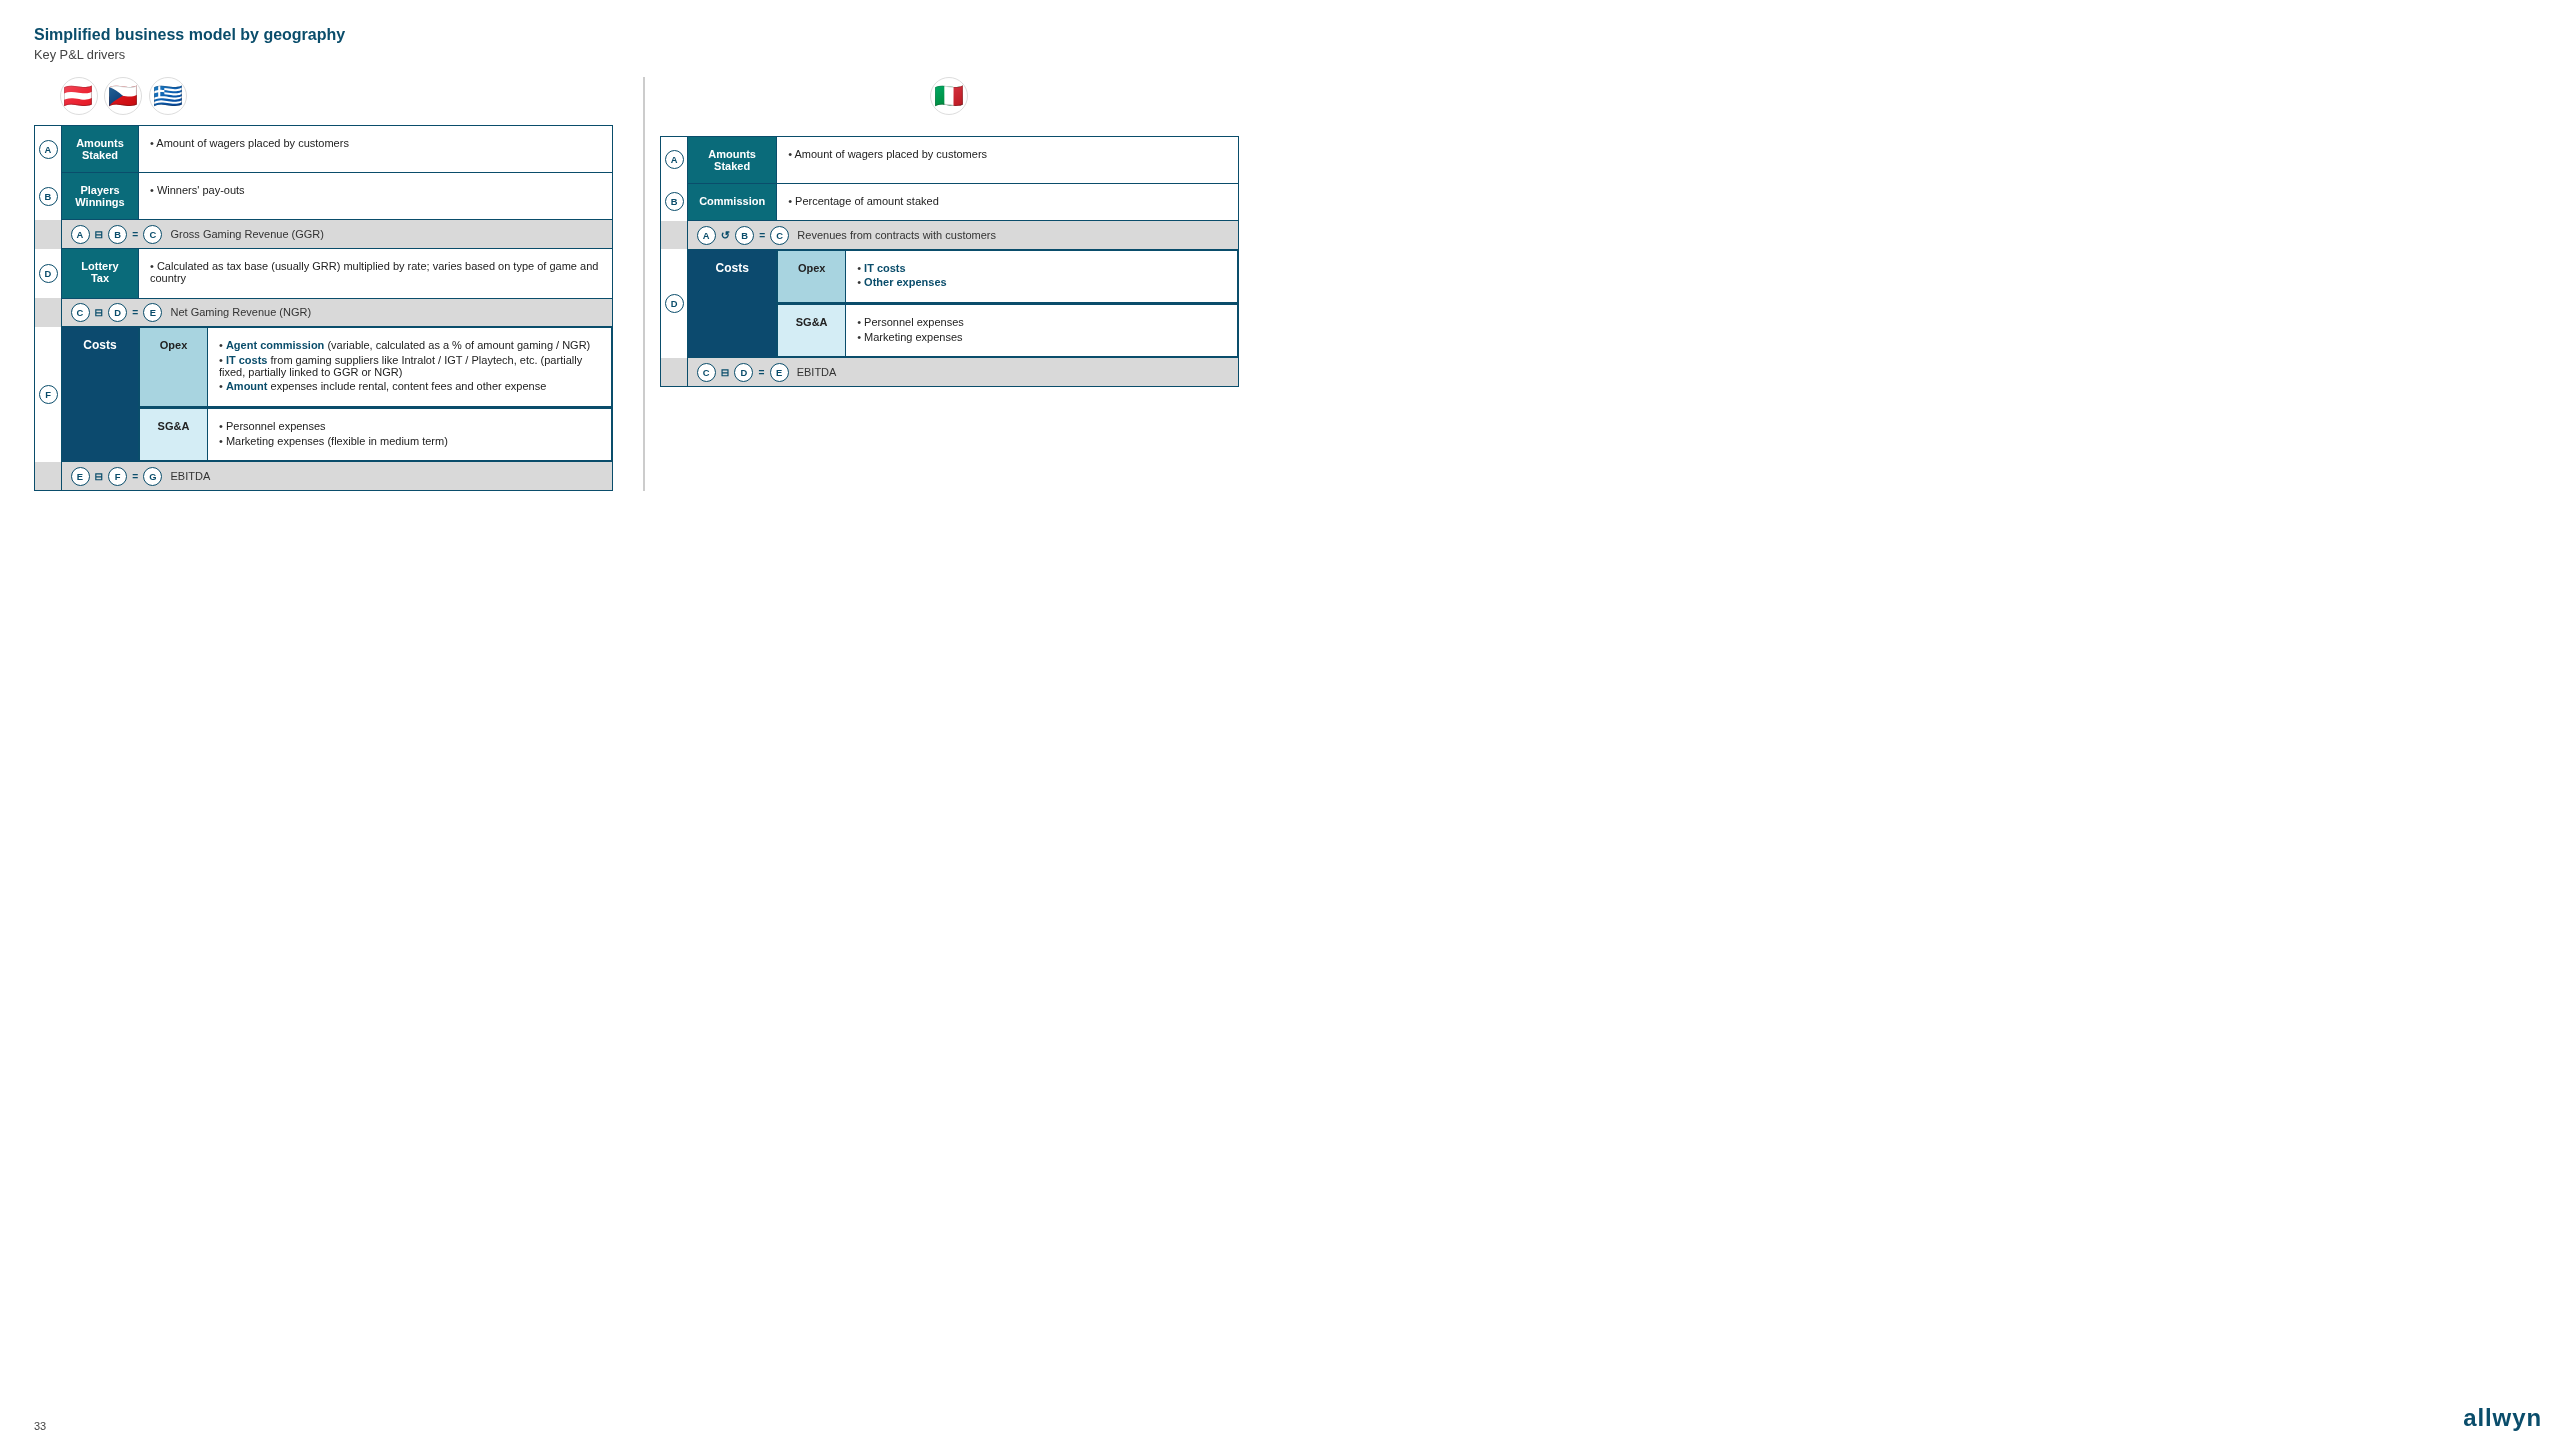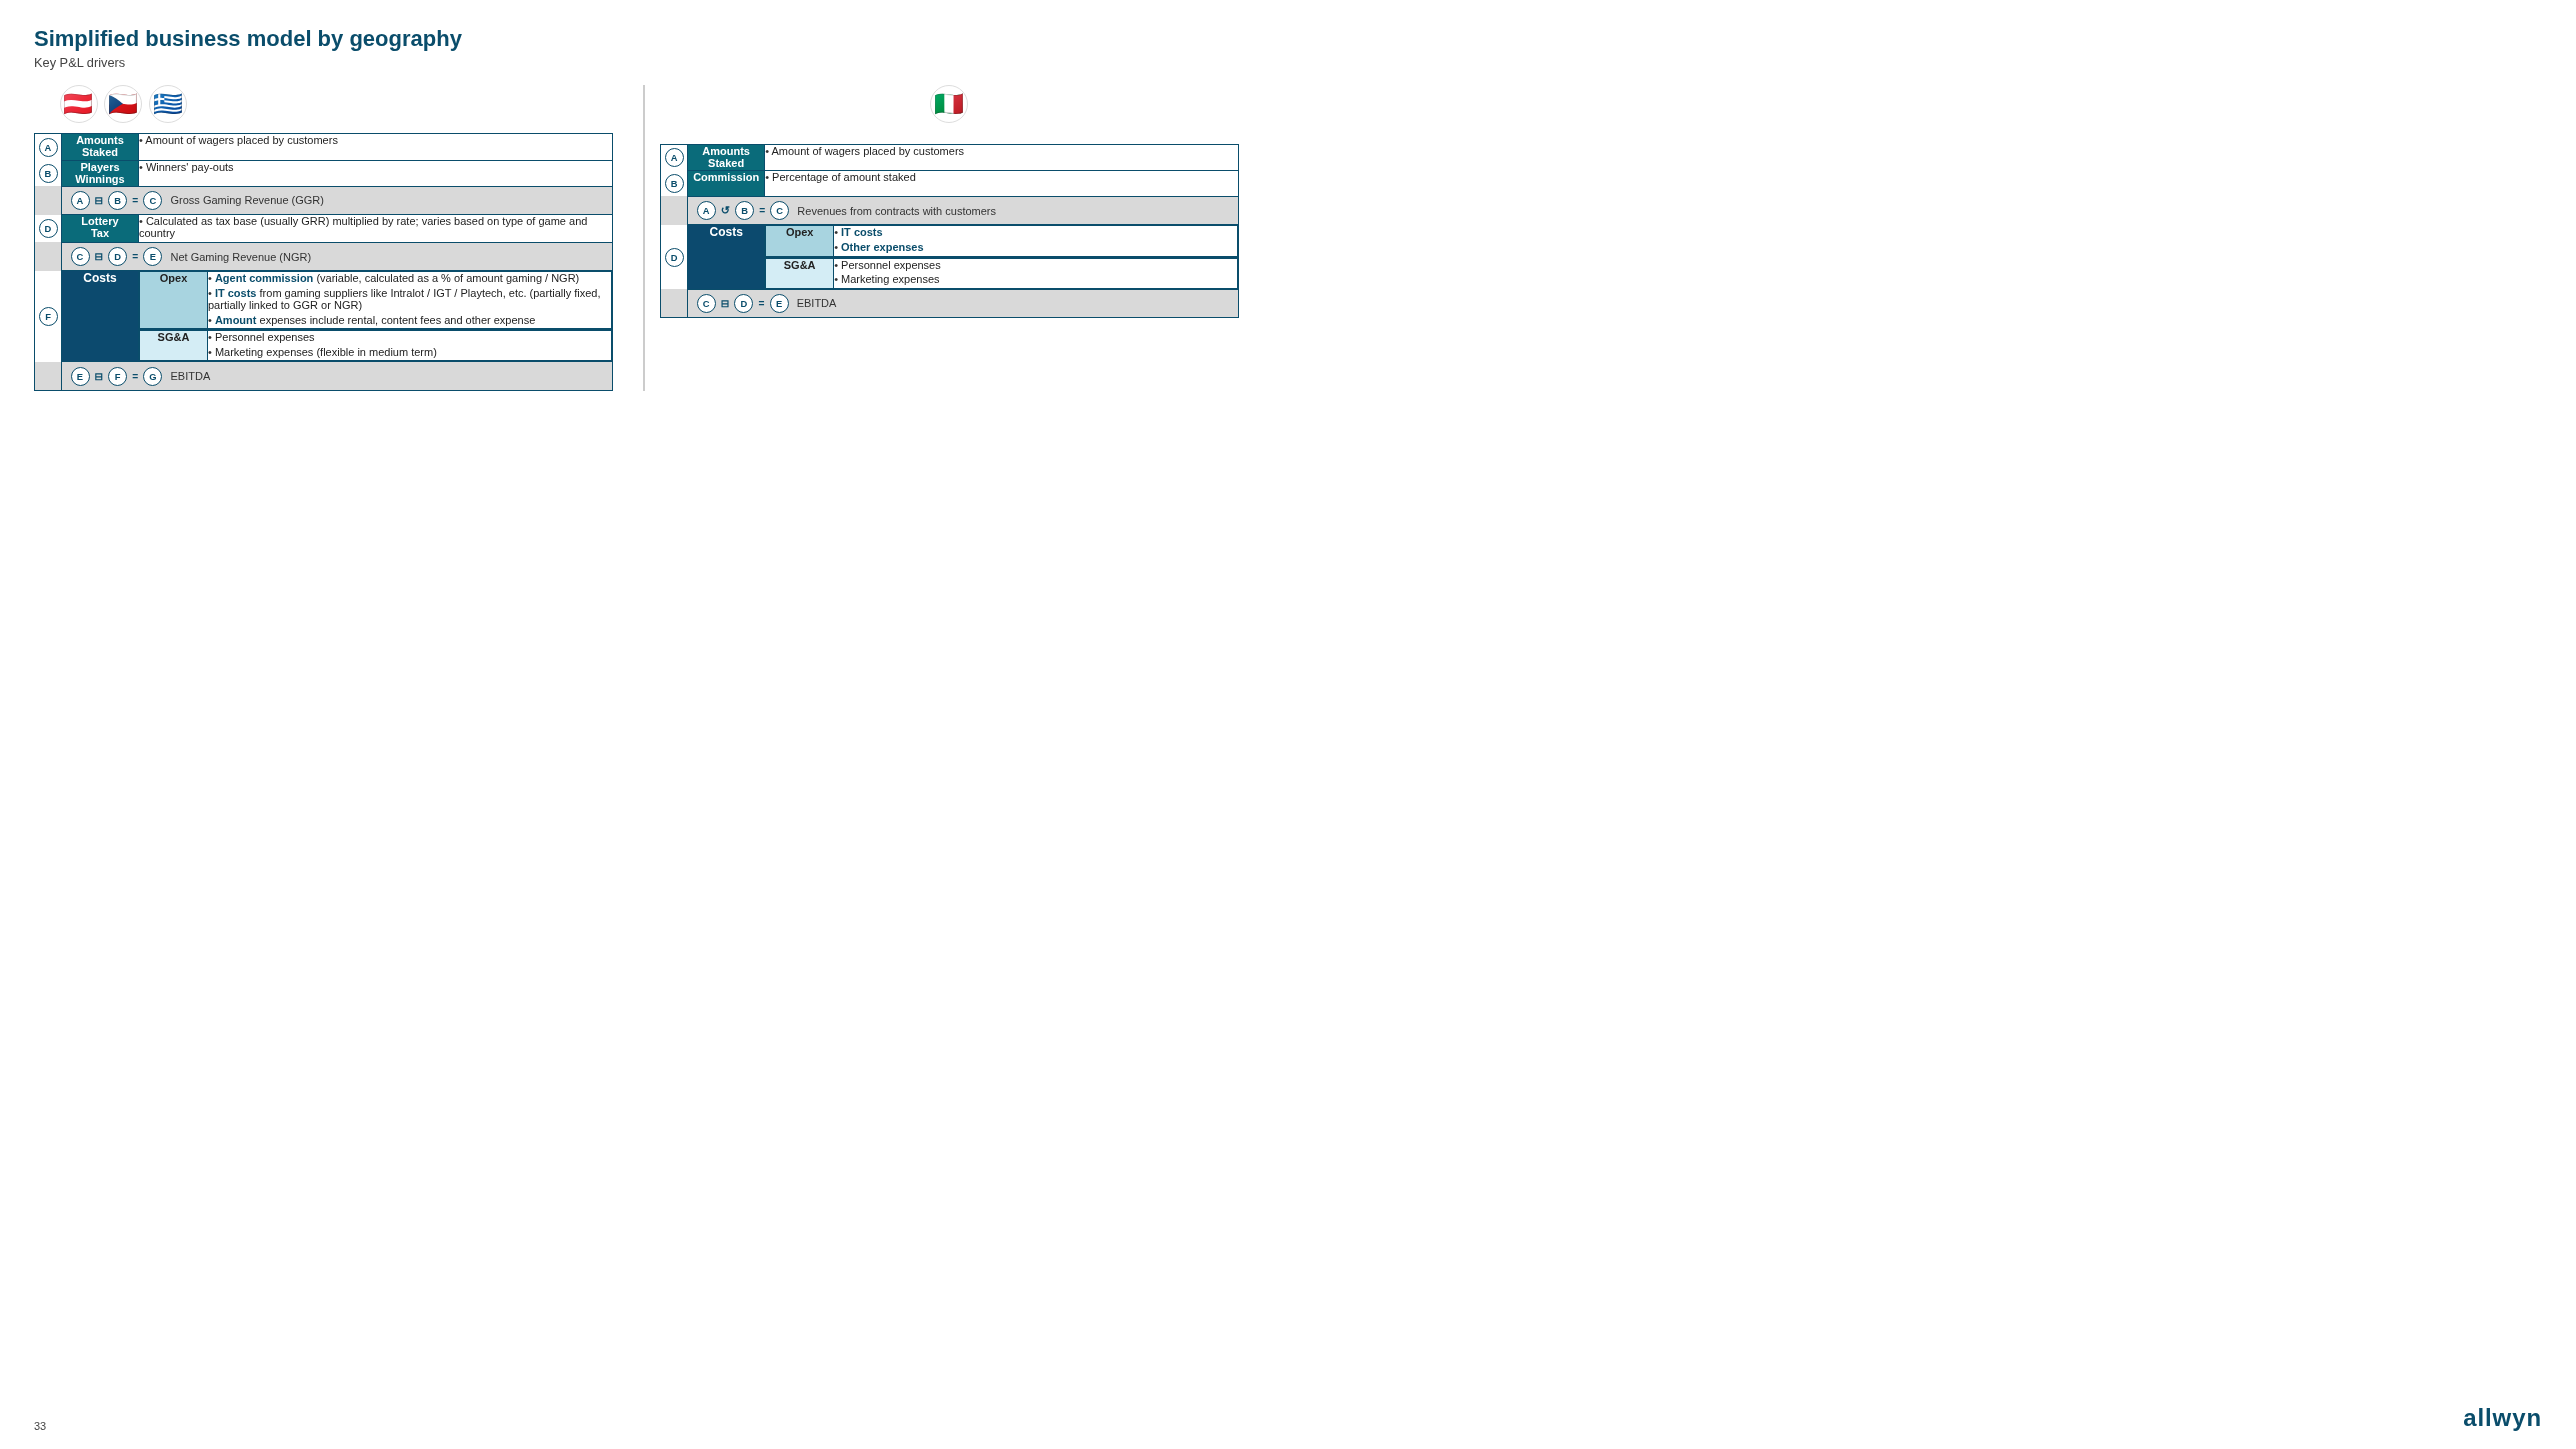--- a/index.html
+++ b/index.html
@@ -6,21 +6,21 @@
     body {
       font-family: 'Arial', sans-serif;
       background: #fff;
       color: #222;
       width: 1288px;
       min-height: 725px;
       padding: 25.6px 34px 25.6px 34px;
       font-size: 11px;
     }
     .page-title {
-      font-size: 22px;
+      font-size: 16px;
       font-weight: 800;
       color: #0a4d6b;
       margin-bottom: 3.4px;
     }
     .page-subtitle {
       font-size: 12.8px;
       color: #444;
       margin-bottom: 15.3px;
     }
     .two-columns {
@@ -75,21 +75,21 @@
     }
 
     
     .model-table {
       border: 1.3px solid #0a4d6b;
       border-collapse: collapse;
       width: 100%;
     }
     .model-table td, .model-table th {
       border: 1.3px solid #0a4d6b;
-      padding: 0;
+      padding: 11px;
       vertical-align: top;
     }
 
     .label-cell {
       background: #0a6b7a;
       color: #fff;
       font-weight: 700;
       font-size: 11px;
       padding: 6.8px 8.5px;
       text-align: center;

